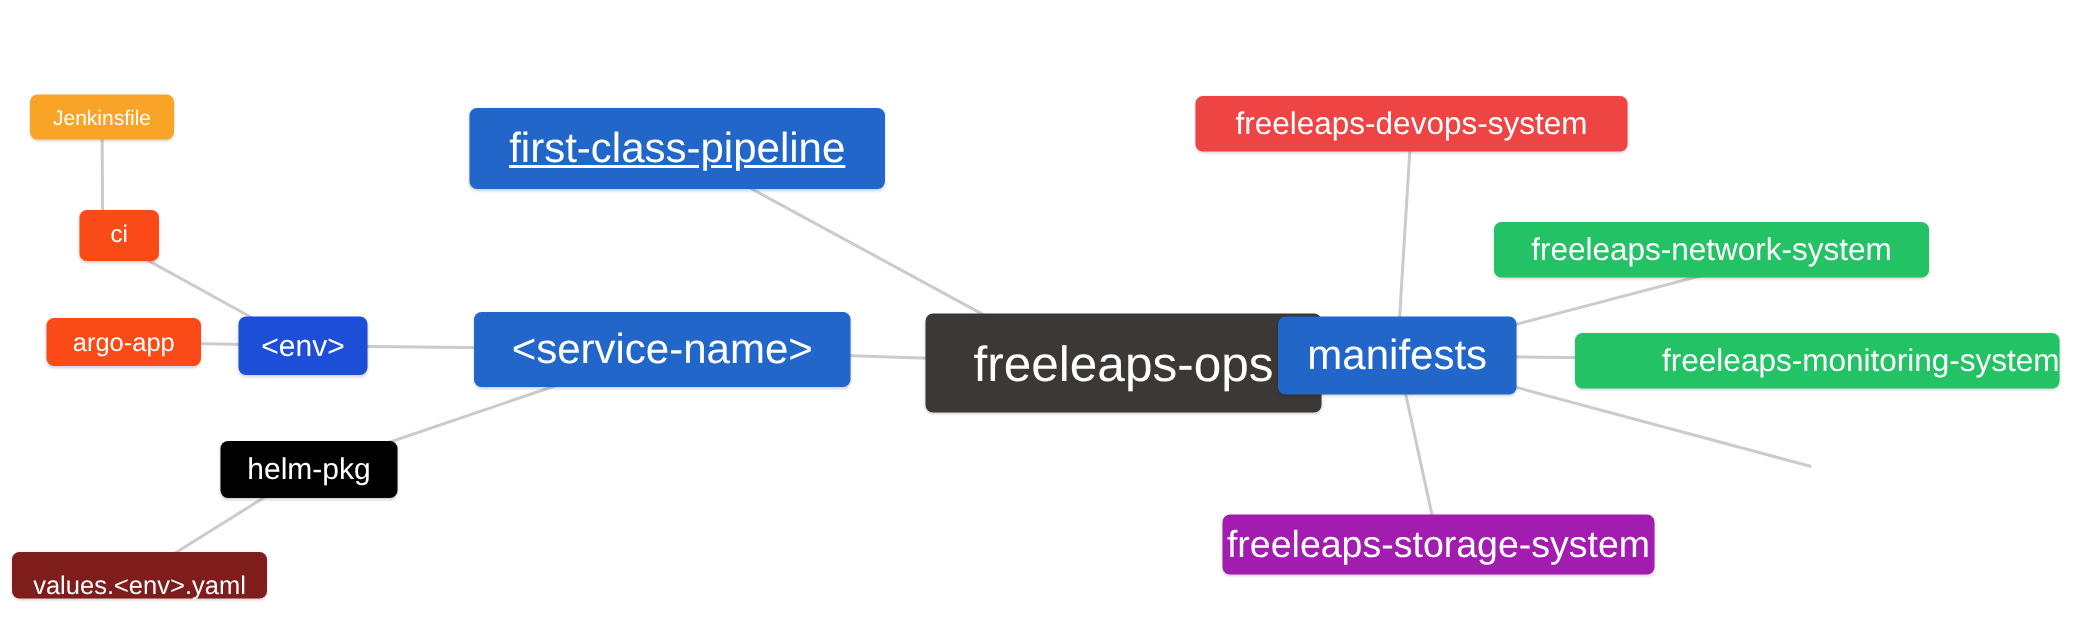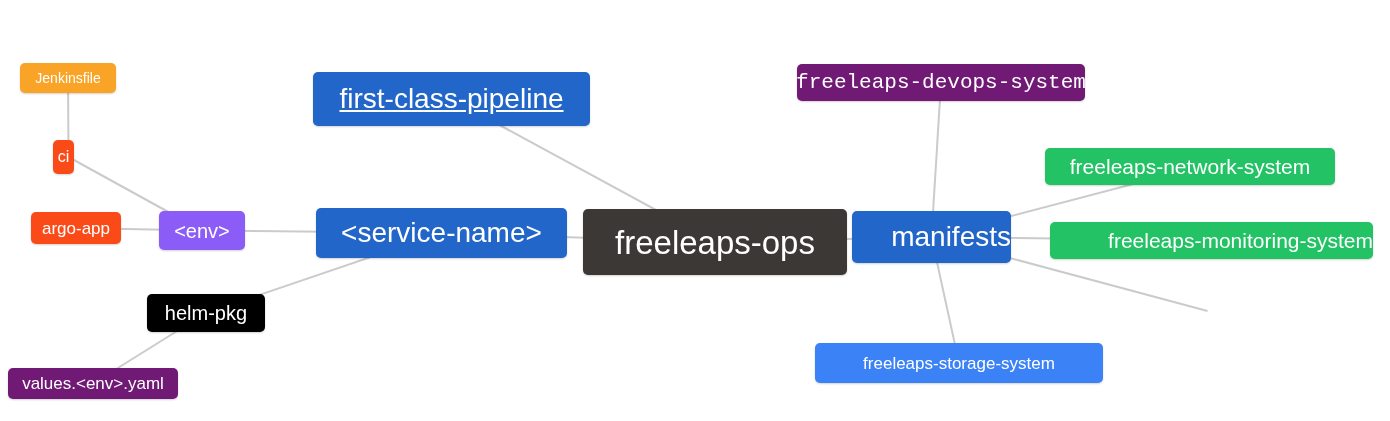--- a/index.html
+++ b/index.html
@@ -58,52 +58,52 @@
       <line x1="931.5" y1="201" x2="941" y2="46.5" stroke="#CBCBCB" stroke-width="2"></line>
       <line x1="931.5" y1="201" x2="1200" y2="130.5" stroke="#CBCBCB" stroke-width="2"></line>
       <line x1="931.5" y1="201" x2="1211.5" y2="204.5" stroke="#CBCBCB" stroke-width="2"></line>
       <line x1="931.5" y1="201" x2="1207.5" y2="275" stroke="#CBCBCB" stroke-width="2"></line>
       <line x1="931.5" y1="201" x2="959" y2="327" stroke="#CBCBCB" stroke-width="2"></line>
     </svg>
 
 <div class="node" style="left: 20px; top: 27px; width: 96px; height: 30px; background: rgb(249, 164, 38); font-size: 14px;">
       <span>Jenkinsfile</span>
     </div>
-    <div class="node" style="left: 53px; top: 104px; width: 21px; height: 34px; background: rgb(250, 74, 24); font-size: 16px;">
+    <div class="node" style="left: 53px; top: 104px; width: 53px; height: 34px; background: rgb(250, 74, 24); font-size: 16px;">
       <span>ci</span>
     </div>
-    <div class="node" style="left: 31px; top: 176px; width: 90px; height: 32px; background: rgb(250, 74, 24); font-size: 17px;">
+    <div class="node" style="left: 31px; top: 176px; width: 103px; height: 32px; background: rgb(250, 74, 24); font-size: 17px;">
       <span>argo-app</span>
     </div>
-    <div class="node" style="left: 159px; top: 175px; width: 86px; height: 39px; background: #8b5cf6; font-size: 20px;">
+    <div class="node" style="left: 159px; top: 175px; width: 86px; height: 39px; background: #1d4ed8; font-size: 20px;">
       <span>&lt;env&gt;</span>
     </div>
     <div class="node" style="left: 147px; top: 258px; width: 118px; height: 38px; background: #000000; font-size: 20px;">
       <span>helm-pkg</span>
     </div>
-    <div class="node" style="left: 8px; top: 332px; width: 170px; height: 31px; background: #701a75; font-size: 17px;">
+    <div class="node" style="left: 8px; top: 332px; width: 170px; height: 31px; background: #7f1d1d; font-size: 17px; align-items: flex-end;">
       <span>values.&lt;env&gt;.yaml</span>
     </div>
     <div class="node" style="left: 313px; top: 36px; width: 277px; height: 54px; background: rgb(33, 102, 200); font-size: 28px; text-decoration: underline;">
       <span>first-class-pipeline</span>
     </div>
     <div class="node" style="left: 316px; top: 172px; width: 251px; height: 50px; background: rgb(33, 102, 200); font-size: 28px; align-items: center;">
       <span>&lt;service-name&gt;</span>
     </div>
-    <div class="node" style="left: 583px; top: 173px; width: 264px; height: 66px; background: rgb(60, 56, 53); font-size: 33px;">
+    <div class="node" style="left: 617px; top: 173px; width: 264px; height: 66px; background: rgb(60, 56, 53); font-size: 33px;">
       <span>freeleaps-ops</span>
     </div>
-    <div class="node" style="left: 852px; top: 175px; width: 159px; height: 52px; background: rgb(33, 102, 200); font-size: 28px; justify-content: flex-end;">
+    <div class="node" style="left: 852px; top: 175px; width: 159px; height: 52px; background: rgb(33, 102, 200); font-size: 28px;">
       <span>manifests</span>
     </div>
-    <div class="node" style="left: 797px; top: 28px; width: 288px; height: 37px; background: #701a75; font-size: 21px; font-family: Liberation Mono, monospace;">
+    <div class="node" style="left: 797px; top: 28px; width: 288px; height: 37px; background: #ef4444; font-size: 21px;">
       <span>freeleaps-devops-system</span>
     </div>
-    <div class="node" style="left: 1045px; top: 112px; width: 290px; height: 37px; background: rgb(34, 194, 101); font-size: 21px;">
+    <div class="node" style="left: 996px; top: 112px; width: 290px; height: 37px; background: rgb(34, 194, 101); font-size: 21px;">
       <span>freeleaps-network-system</span>
     </div>
     <div class="node" style="left: 1050px; top: 186px; width: 323px; height: 37px; background: rgb(34, 194, 101); font-size: 21px; justify-content: flex-end;">
       <span>freeleaps-monitoring-system</span>
     </div>
-    <div class="node" style="left: 815px; top: 307px; width: 288px; height: 40px; background: #3b82f6; font-size: 17px;">
+    <div class="node" style="left: 815px; top: 307px; width: 288px; height: 40px; background: #a21caf; font-size: 25px;">
       <span>freeleaps-storage-system</span>
     </div>
   </div>
 
 </body></html>

